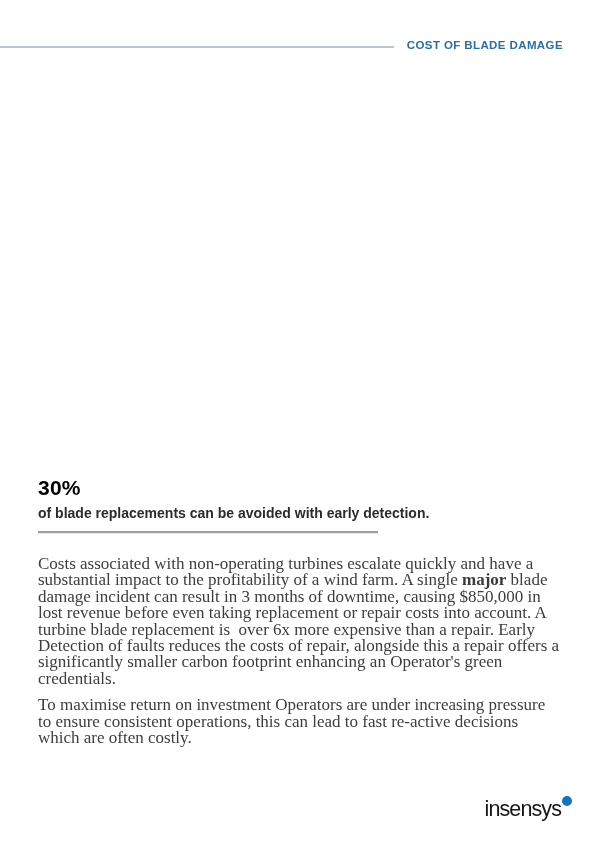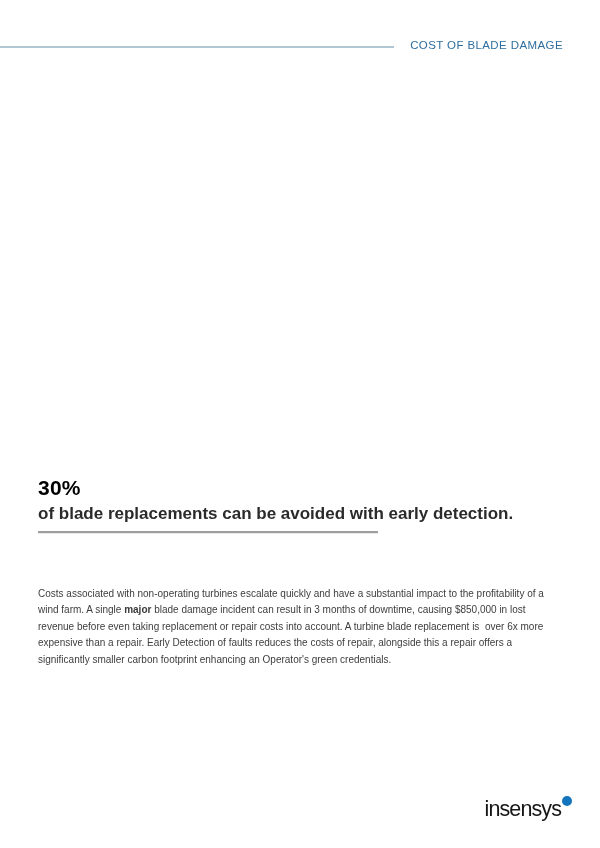--- a/index.html
+++ b/index.html
@@ -20,63 +20,64 @@
     width: 394px;
     height: 2px;
     background: #b3c6d4;
   }
   .header-title {
     position: absolute;
     top: 39px;
     right: 37px;
     font-size: 11.5px;
     letter-spacing: 0.4px;
-    font-weight: 400;
+    font-weight: 700;
     color: #2e6e9e;
     white-space: nowrap;
   }
 
   
   .stat-section {
     position: absolute;
     left: 38px;
     top: 473px;
     width: 524px;
   }
   .stat-number {
     font-size: 21px;
     line-height: 30px;
     font-weight: 700;
     color: #000000;
     letter-spacing: 0.2px;
   }
   .stat-caption {
     margin-top: 3px;
-    font-size: 17px;
+    font-size: 14px;
     line-height: 15px;
     font-weight: 700;
     color: #2b2b2b;
   }
   .stat-divider {
     margin-top: 10px;
     width: 340px;
     height: 2px;
     background: #9e9e9e;
     box-shadow: 0 1px 0 #e9e9e9;
   }
 
   
   .body-copy {
     position: absolute;
     left: 38px;
-    top: 586px;
+    top: 556px;
     width: 524px;
-    font-size: 10px;
+    font-size: 17px;
     line-height: 16.4px;
     color: #3d3d3d;
+    font-family: Liberation Serif, serif;
   }
   .body-copy p {
     margin: 0 0 10px 0;
     white-space: pre-wrap;
   }
   .body-copy b { font-weight: 700; color: #3a3a3a; }
 
   
   .logo {
     position: absolute;
@@ -111,20 +112,21 @@
   <div class="header-title">COST OF BLADE DAMAGE</div>
 
   <div class="stat-section">
     <div class="stat-number">30%</div>
     <div class="stat-caption">of blade replacements can be avoided with early detection.</div>
     <div class="stat-divider"></div>
   </div>
 
   <div class="body-copy">
     <p><span>Costs associated with non-operating turbines escalate quickly and have a substantial impact to the profitability of a wind farm. A single </span><b>major</b><span> blade damage incident can result in 3 months of downtime, causing $850,000 in lost revenue before even taking replacement or repair costs into account. A turbine blade replacement is  over 6x more expensive than a repair. Early Detection of faults reduces the costs of repair, alongside this a repair offers a significantly smaller carbon footprint enhancing an Operator's green credentials.</span></p>
+    <p>To maximise return on investment Operators are under increasing pressure to ensure consistent operations, this can lead to fast re-active decisions which are often costly.</p>
   </div>
 
   <div class="logo">
     <span class="logo-wordmark">insensys</span>
     <span class="logo-dot"></span>
   </div>
 
 </div>
 
 </body></html>

